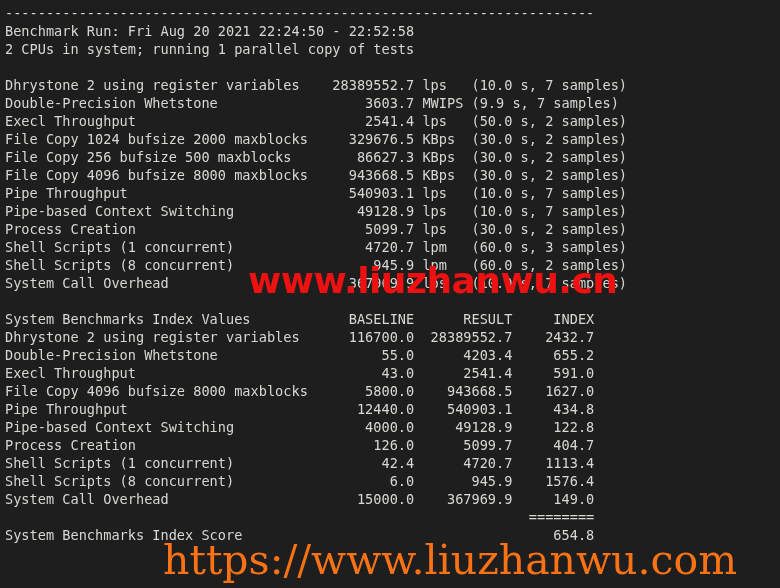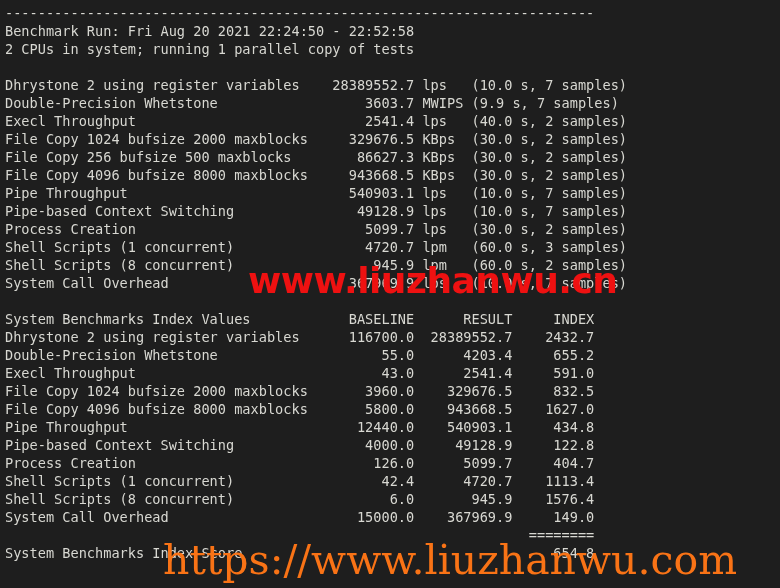--- a/index.html
+++ b/index.html
@@ -65,36 +65,35 @@
 <body>
 
 <div id="terminal">
   <div id="content">
       <div class="line">------------------------------------------------------------------------</div>
       <div class="line">Benchmark Run: Fri Aug 20 2021 22:24:50 - 22:52:58</div>
       <div class="line">2 CPUs in system; running 1 parallel copy of tests</div>
       <div class="line blank"> </div>
       <div class="line">Dhrystone 2 using register variables    28389552.7 lps   (10.0 s, 7 samples)</div>
       <div class="line">Double-Precision Whetstone                  3603.7 MWIPS (9.9 s, 7 samples)</div>
-      <div class="line">Execl Throughput                            2541.4 lps   (40.0 s, 2 samples)</div>
+      <div class="line">Execl Throughput                            2541.4 lps   (50.0 s, 2 samples)</div>
       <div class="line">File Copy 1024 bufsize 2000 maxblocks     329676.5 KBps  (30.0 s, 2 samples)</div>
       <div class="line">File Copy 256 bufsize 500 maxblocks        86627.3 KBps  (30.0 s, 2 samples)</div>
       <div class="line">File Copy 4096 bufsize 8000 maxblocks     943668.5 KBps  (30.0 s, 2 samples)</div>
       <div class="line">Pipe Throughput                           540903.1 lps   (10.0 s, 7 samples)</div>
       <div class="line">Pipe-based Context Switching               49128.9 lps   (10.0 s, 7 samples)</div>
       <div class="line">Process Creation                            5099.7 lps   (30.0 s, 2 samples)</div>
       <div class="line">Shell Scripts (1 concurrent)                4720.7 lpm   (60.0 s, 3 samples)</div>
       <div class="line">Shell Scripts (8 concurrent)                 945.9 lpm   (60.0 s, 2 samples)</div>
       <div class="line">System Call Overhead                      367969.9 lps   (10.0 s, 7 samples)</div>
       <div class="line blank"> </div>
       <div class="line">System Benchmarks Index Values            BASELINE      RESULT     INDEX</div>
       <div class="line">Dhrystone 2 using register variables      116700.0  28389552.7    2432.7</div>
       <div class="line">Double-Precision Whetstone                    55.0      4203.4     655.2</div>
       <div class="line">Execl Throughput                              43.0      2541.4     591.0</div>
-      <div class="line">File Copy 1024 bufsize 2000 maxblocks       3960.0    329676.5     832.5</div>
       <div class="line">File Copy 4096 bufsize 8000 maxblocks       5800.0    943668.5    1627.0</div>
       <div class="line">Pipe Throughput                            12440.0    540903.1     434.8</div>
       <div class="line">Pipe-based Context Switching                4000.0     49128.9     122.8</div>
       <div class="line">Process Creation                             126.0      5099.7     404.7</div>
       <div class="line">Shell Scripts (1 concurrent)                  42.4      4720.7    1113.4</div>
       <div class="line">Shell Scripts (8 concurrent)                   6.0       945.9    1576.4</div>
       <div class="line">System Call Overhead                       15000.0    367969.9     149.0</div>
       <div class="line">                                                                ========</div>
       <div class="line">System Benchmarks Index Score                                      654.8</div>
       <div class="line blank"> </div>

